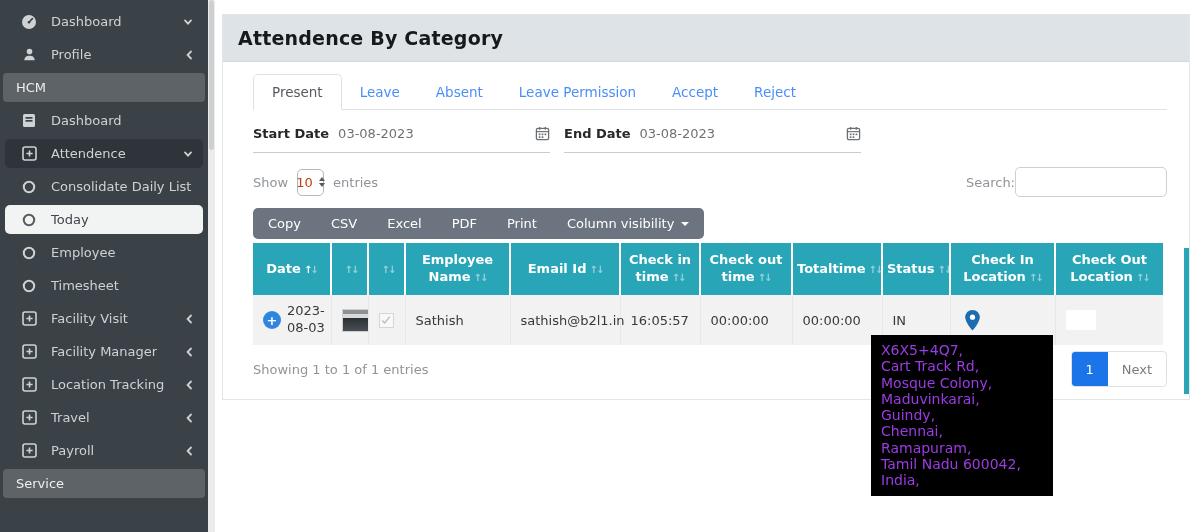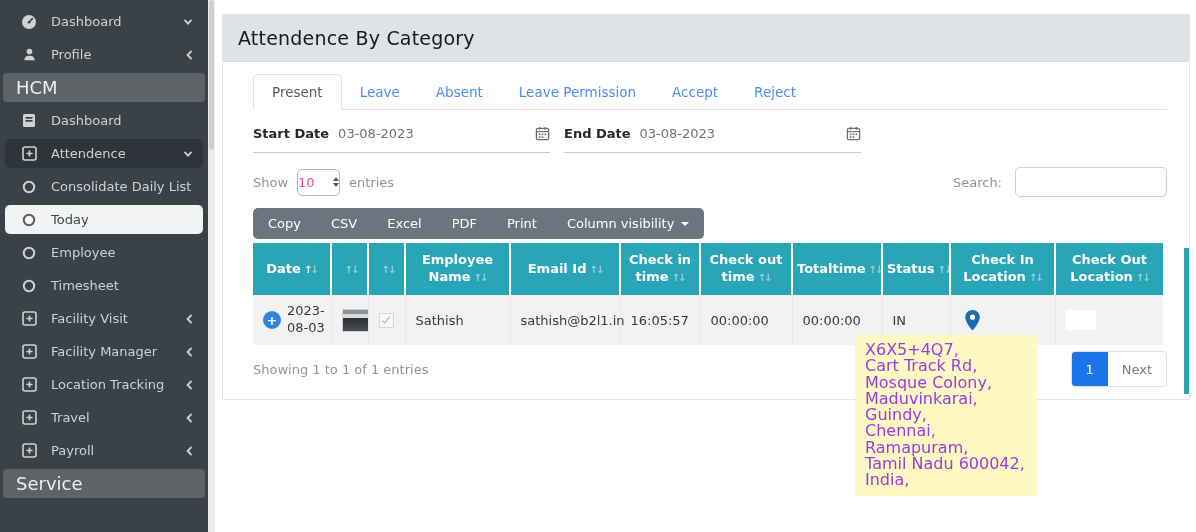--- a/index.html
+++ b/index.html
@@ -16,54 +16,54 @@
   .sb-scroll { position:absolute; left:208px; top:0; width:7px; height:532px; background:#ebecec; }
   .sb-scroll .thumb { position:absolute; top:0; left:1px; width:5px; height:150px; background:#cdd0d2; border-radius:3px; }
   .sb-item { display:flex; align-items:center; height:29px; margin:0 5px 4px 5px;
     padding:0 10px 0 15px; border-radius:5px; color:#ced2d5; gap:13px; cursor:pointer; }
   .sb-item .sb-ic { width:18px; display:flex; justify-content:center; flex:none; }
   .sb-item .sb-label { flex:1; font-size:13px; white-space:nowrap; }
   .sb-item .sb-chev { flex:none; display:flex; }
   .sb-item.open { background:#2e343a; }
   .sb-item.active { background:#f2f3f3; color:#40464c; }
   .sb-section { height:29px; margin:0 3px 4px 3px; background:#5e6367; border-radius:4px;
-    color:#edeff0; display:flex; align-items:center; padding:0 13px; font-size:18px; }
+    color:#edeff0; display:flex; align-items:center; padding:0 13px; font-size:13px; }
 
   
   .main { position:absolute; left:215px; top:0; width:981px; height:532px; background:#fff; }
   .card { position:absolute; left:7px; top:14px; width:968px; background:#fff;
     border:1px solid #e3e6e8; }
   .card-header { background:#dde3e6; padding:12px 15px; border-bottom:1px solid #d2d9dc; }
-  .card-title { font-size:19px; font-weight:normal; color:#17191b; letter-spacing:.2px; }
+  .card-title { font-size:19px; font-weight:bold; color:#17191b; letter-spacing:.2px; }
   .card-body { position:relative; padding:12px 22px 12px 30px; }
 
   
   .tabs { display:flex; align-items:flex-end; border-bottom:1px solid #dee2e6; margin-bottom:16px; }
   .tab { padding:9px 18px; color:#4b8df8; font-size:13.5px; cursor:pointer; }
   .tab.active { color:#565b60; background:#fff; border:1px solid #dee2e6; border-bottom:1px solid #fff;
     border-radius:5px 5px 0 0; margin-bottom:-1px; }
 
   
   .filter-row { display:flex; gap:14px; margin:4px 0 14px 0; }
   .date-field { display:flex; align-items:center; width:297px; gap:9px;
     border-bottom:1px solid #c9ccce; padding-bottom:11px; cursor:pointer; }
   .df-label { font-weight:bold; color:#26282a; white-space:nowrap; }
   .df-value { color:#6e7276; flex:1; }
   .df-cal { flex:none; display:flex; }
 
   
   .ctrl-row { display:flex; align-items:center; margin-bottom:11px; }
   .show-group { display:flex; align-items:center; gap:9px; color:#8f9499; }
-  .page-size { width:43px; height:27px; border:1px solid #b4b8bc; border-radius:5px;
-    display:flex; align-items:center; justify-content:space-between; gap:6px; color:#ec4899; background:#fff; cursor:pointer; }
+  .page-size { width:27px; height:27px; border:1px solid #b4b8bc; border-radius:5px;
+    display:flex; align-items:center; justify-content:center; gap:6px; color:#c2410c; background:#fff; cursor:pointer; }
   .spin { display:flex; flex-direction:column; gap:2px; }
   .spin i { display:block; width:0; height:0; border-left:3.5px solid transparent; border-right:3.5px solid transparent; }
   .spin .up { border-bottom:4px solid #55595d; }
   .spin .dn { border-top:4px solid #55595d; }
-  .search-group { margin-left:auto; display:flex; align-items:center; gap:13px; color:#8f9499; }
+  .search-group { margin-left:auto; display:flex; align-items:center; gap:0; color:#8f9499; }
   .search-input { width:152px; height:30px; border:1px solid #ccd0d4; border-radius:5px;
     font-family:inherit; font-size:13px; padding:0 8px; outline:none; }
 
   
   .toolbar { display:inline-flex; background:#6c7480; border-radius:5px; margin-bottom:4px; overflow:hidden; }
   .tb-btn { padding:8px 15px; color:#fff; font-size:13px; cursor:pointer; display:flex; align-items:center; gap:7px; }
   .caret { display:inline-block; width:0; height:0; border-left:4px solid transparent;
     border-right:4px solid transparent; border-top:4.5px solid #fff; }
 
   
@@ -81,22 +81,22 @@
   .expand-btn { width:18px; height:18px; border-radius:50%; background:#2e86de; color:#fff;
     display:flex; align-items:center; justify-content:center; font-size:13px; font-weight:bold; flex:none; cursor:pointer; }
   .thumb { width:30px; height:23px; border:1px solid #cfcfcf;
     background:linear-gradient(180deg,#8d9296 0%,#8d9296 20%,#d9dadb 20%,#d9dadb 40%,#2c3033 40%,#4a4f54 100%); cursor:pointer; }
   .chk { width:15px; height:15px; border:1px solid #d4d7d9; background:#f8f8f8;
     display:flex; align-items:center; justify-content:center; cursor:pointer; }
   .pin-wrap { display:flex; padding-left:4px; cursor:pointer; }
   .blank-img { width:30px; height:20px; background:#fff; }
 
   
-  .geo-tip { position:absolute; left:632px; top:320px; width:182px; background:#fef9c3;
-    padding:7px 10px; color:#9b3ce2; font-size:16px; line-height:16.3px; z-index:6; }
+  .geo-tip { position:absolute; left:648px; top:320px; width:182px; background:#000000;
+    padding:7px 10px; color:#9b3ce2; font-size:14px; line-height:16.3px; z-index:6; }
 
   
   .table-footer { display:flex; align-items:center; margin-top:6px; }
   .summary { color:#8f9499; }
   .pagination { margin-left:auto; display:flex; border:1px solid #dee2e6; border-radius:4px;
     overflow:hidden; background:#fff; }
   .page-num { width:36px; height:34px; background:#1b74e8; color:#fff; display:flex;
     align-items:center; justify-content:center; cursor:pointer; }
   .page-next { padding:0 14px; height:34px; display:flex; align-items:center; color:#787d82; cursor:pointer; }
 

